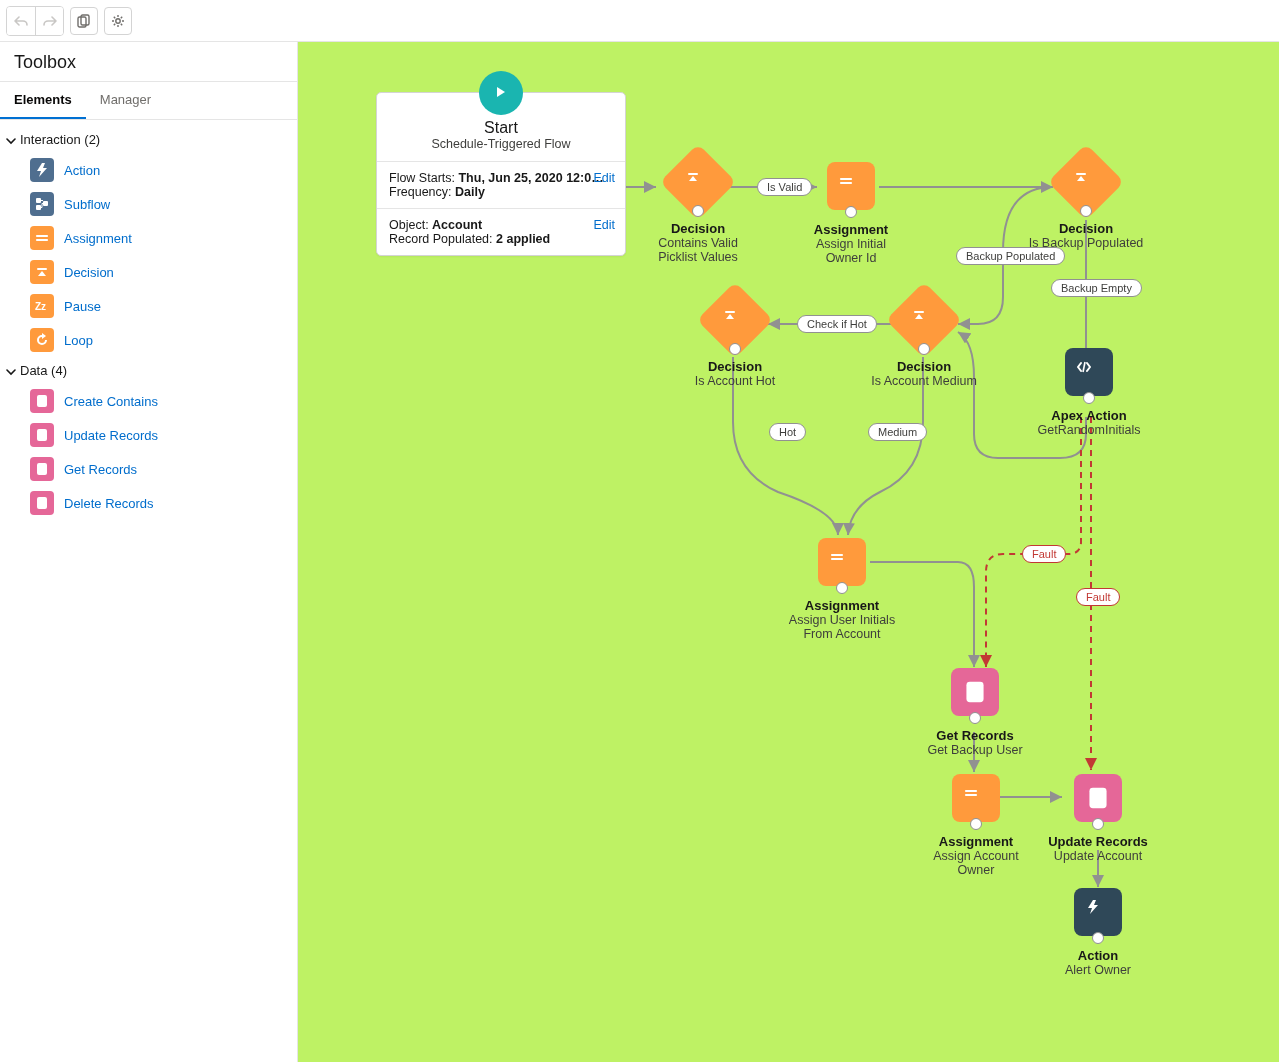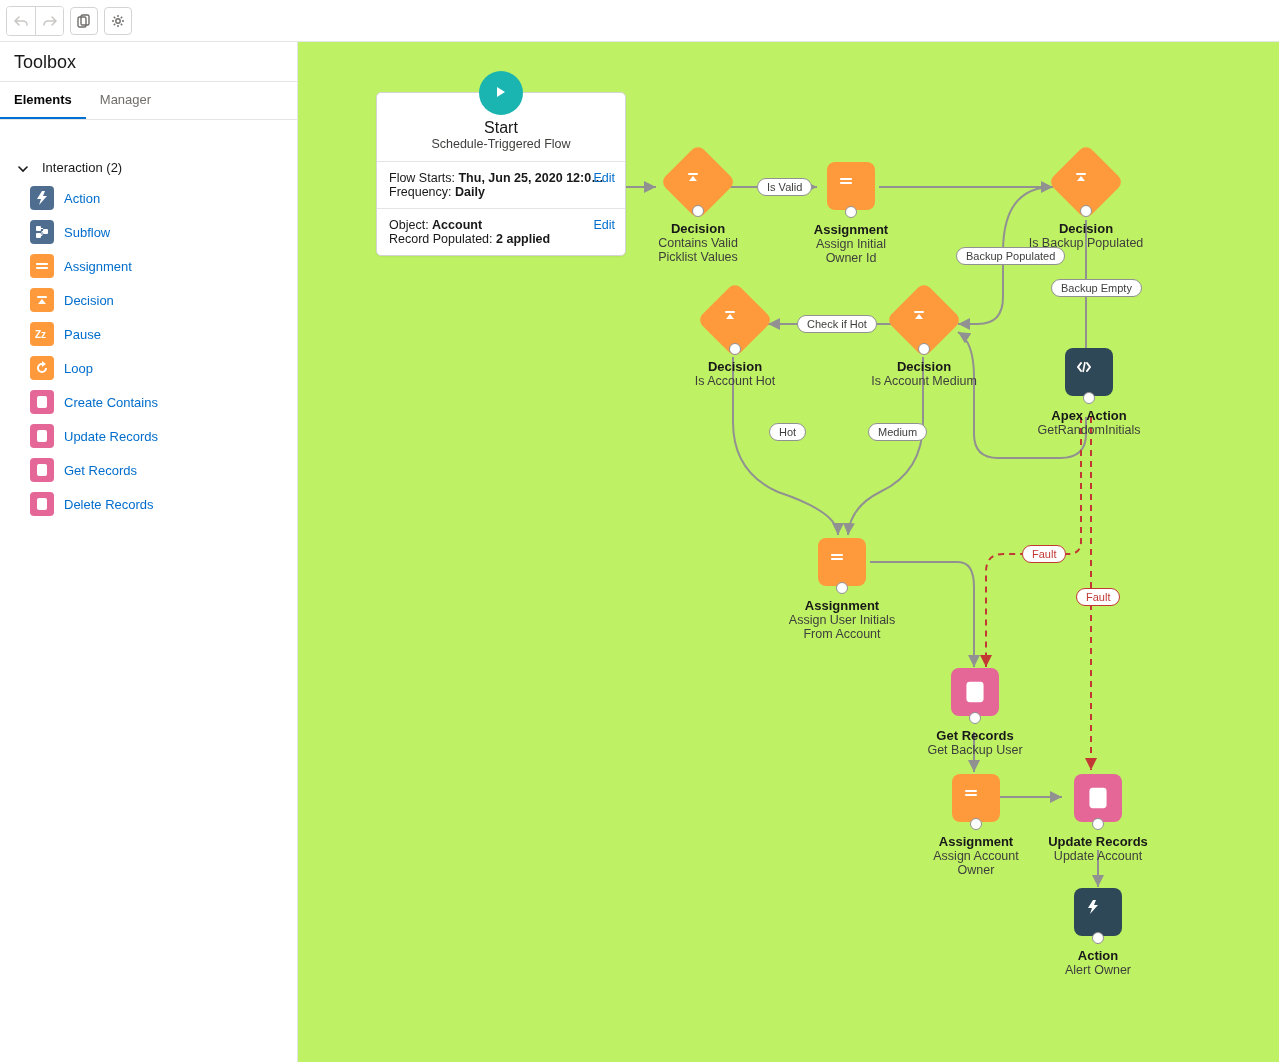--- a/index.html
+++ b/index.html
@@ -13,21 +13,21 @@
   .topbar .single { border: 1px solid #d4d4d4; border-radius: 4px; }
   button.disabled { color: #c9c7c5; cursor: default; }
   
   .body { flex: 1; display: flex; position: relative; }
   .sidebar { width: 298px; border-right: 1px solid #e5e5e5; display: flex; flex-direction: column; }
   .sidebar-title { font-size: 18px; padding: 10px 14px 8px; border-bottom: 1px solid #e5e5e5; }
   .tabs { display: flex; border-bottom: 1px solid #e5e5e5; }
   .tab { padding: 10px 14px; font-size: 13px; color: #706e6b; cursor: pointer; border-bottom: 2px solid transparent; }
   .tab.active { color: #080707; font-weight: 600; border-bottom-color: #0070d2; }
   .palette { padding: 6px 0; overflow: auto; }
-  .cat-header { display: flex; align-items: center; gap: 14px; padding: 6px 16px; font-size: 13px; cursor: pointer; margin-top: 28px; }
+  .cat-header { display: flex; align-items: center; gap: 4px; padding: 6px 4px; font-size: 13px; cursor: pointer; }
   .cat-header .chev { width: 12px; display:inline-flex; }
   .palette-item { display: flex; align-items: center; gap: 10px; padding: 5px 12px 5px 30px; cursor: grab; }
   .palette-item .lbl { color: #006dcc; font-size: 13px; }
   .picon { width: 24px; height: 24px; border-radius: 4px; display: flex; align-items: center; justify-content: center; color: #fff; }
   .picon svg { width: 14px; height: 14px; }
   
   .canvas { flex: 1; position: relative; background: #bef264; overflow: hidden; }
   .canvas svg.connectors { position: absolute; inset: 0; width: 100%; height: 100%; pointer-events: none; }
   .node { position: absolute; text-align: center; }
   .node .shape { margin: 0 auto; }
@@ -216,20 +216,28 @@
             <span class="lbl">Pause</span>
           </div>
           <div class="palette-item">
             <span class="picon c-orange">
               <svg viewBox="0 0 14 14">
                 <use href="#i-loop"></use>
               </svg>
             </span>
             <span class="lbl">Loop</span>
           </div>
+          <div class="cat-header">
+            <span class="chev">
+              <svg width="12" height="12">
+                <use href="#i-chev"></use>
+              </svg>
+            </span>
+            <span>Data (4)</span>
+          </div>
           <div class="palette-item">
             <span class="picon c-pink">
               <svg viewBox="0 0 14 14">
                 <use href="#i-db-plus"></use>
               </svg>
             </span>
             <span class="lbl">Create Contains</span>
           </div>
           <div class="palette-item">
             <span class="picon c-pink">

